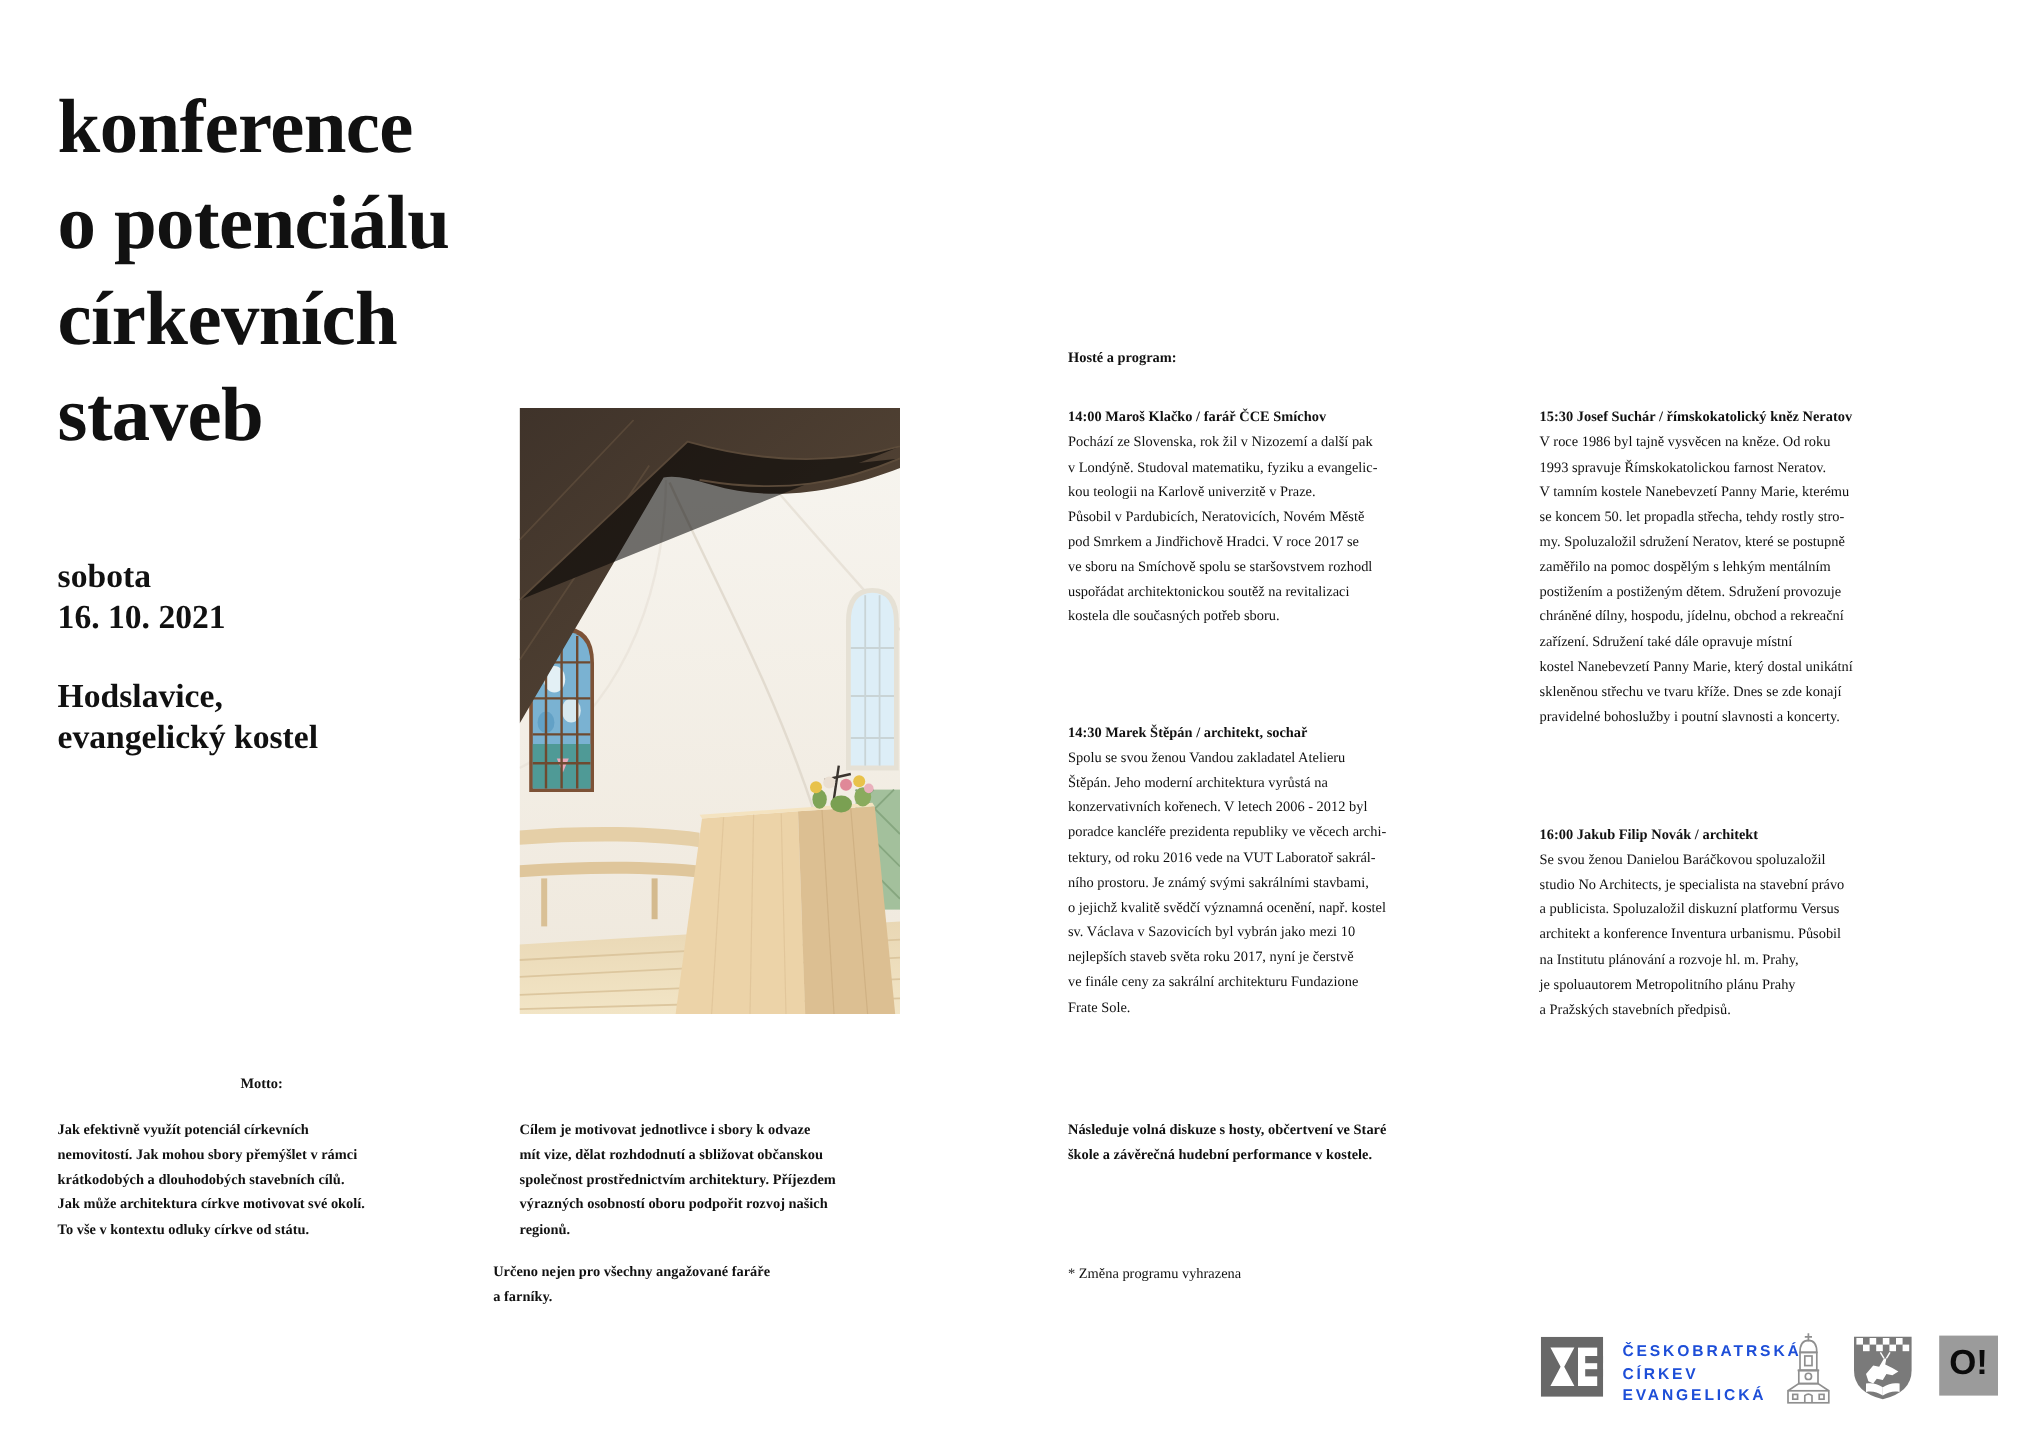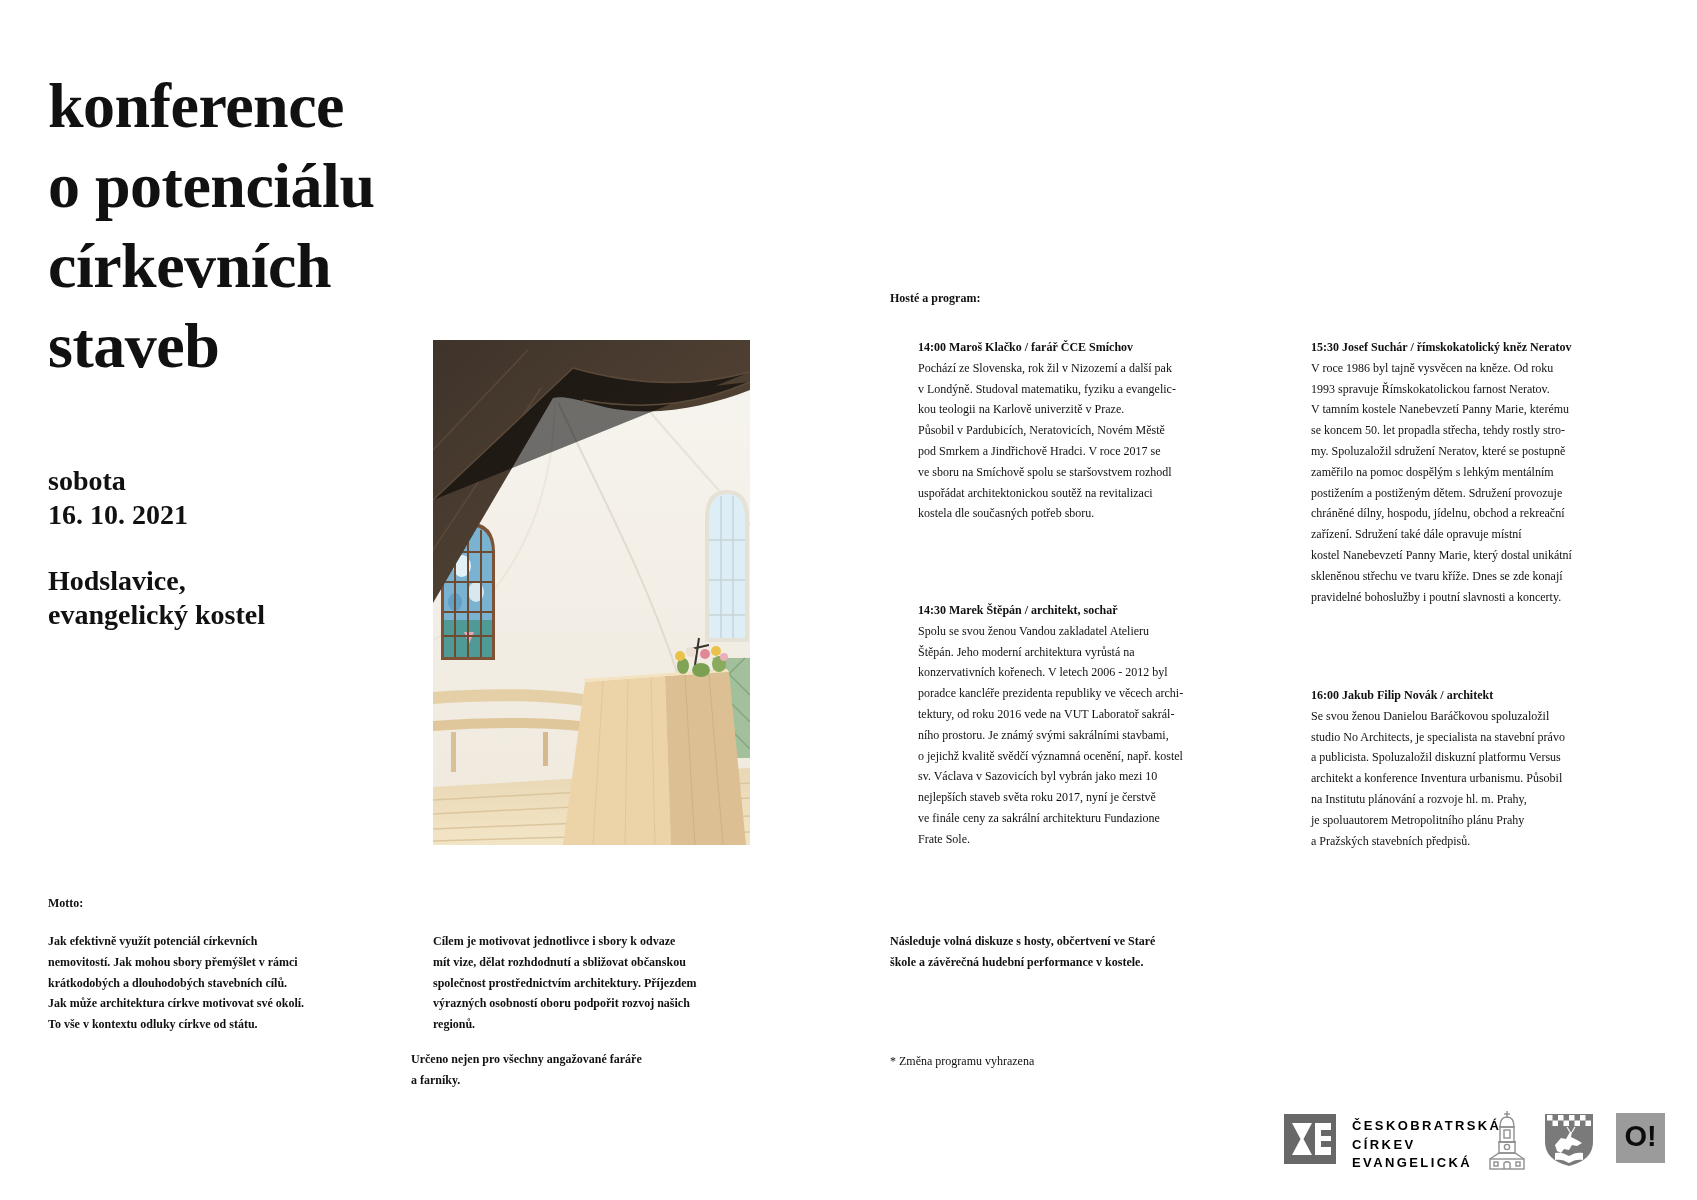--- a/index.html
+++ b/index.html
@@ -20,40 +20,40 @@
   }
   .subtitle{
     left:48px;width:360px;
     font-size:28px;line-height:34px;font-weight:bold;
   }
   .sub-date{top:464px;}
   .sub-place{top:564px;}
   .body-txt{font-size:12px;line-height:20.8px;}
   .bold{font-weight:bold;}
   .col-header{left:890px;top:288px;width:380px;}
-  .prog-item{width:392px;margin-left:28px;}
+  .prog-item{width:392px;}
   .prog-item .p-title{font-weight:bold;}
   .prog-0{left:890px;top:337px;}
   .prog-1{left:890px;top:600px;}
   .prog-2{left:1283px;top:337px;}
   .prog-3{left:1283px;top:685px;}
-  .motto-label{left:48px;top:893px;width:340px;}
+  .motto-label{left:48px;top:893px;width:340px;text-align:center;}
   .motto-text{left:48px;top:931px;width:395px;}
   .goal-text{left:433px;top:931px;width:400px;}
   .goal-aud{left:411px;top:1049px;width:400px;}
   .closing-text{left:890px;top:931px;width:400px;}
   .closing-note{left:890px;top:1051px;width:400px;}
   .photo{left:433px;top:340px;width:317px;height:505px;margin:0;}
   .photo svg{display:block;}
   
   .footer-name{
     left:1352px;top:1117px;width:200px;
     font-family:"Liberation Sans", sans-serif;
     font-size:13px;line-height:18.5px;font-weight:bold;
-    letter-spacing:2.4px;color:#000000;
+    letter-spacing:2.4px;color:#1d4ed8;
   }
   .cce-logo{left:1284px;top:1114px;}
   .tower-icon{left:1487px;top:1110px;}
   .crest-icon{left:1543px;top:1112px;}
   .o-logo{
     left:1616px;top:1113px;width:49px;height:50px;
     background:#9b9b9b;color:#0c0c0c;
     font-family:"Liberation Sans", sans-serif;
     font-size:29px;font-weight:bold;
     display:flex;align-items:center;justify-content:center;

